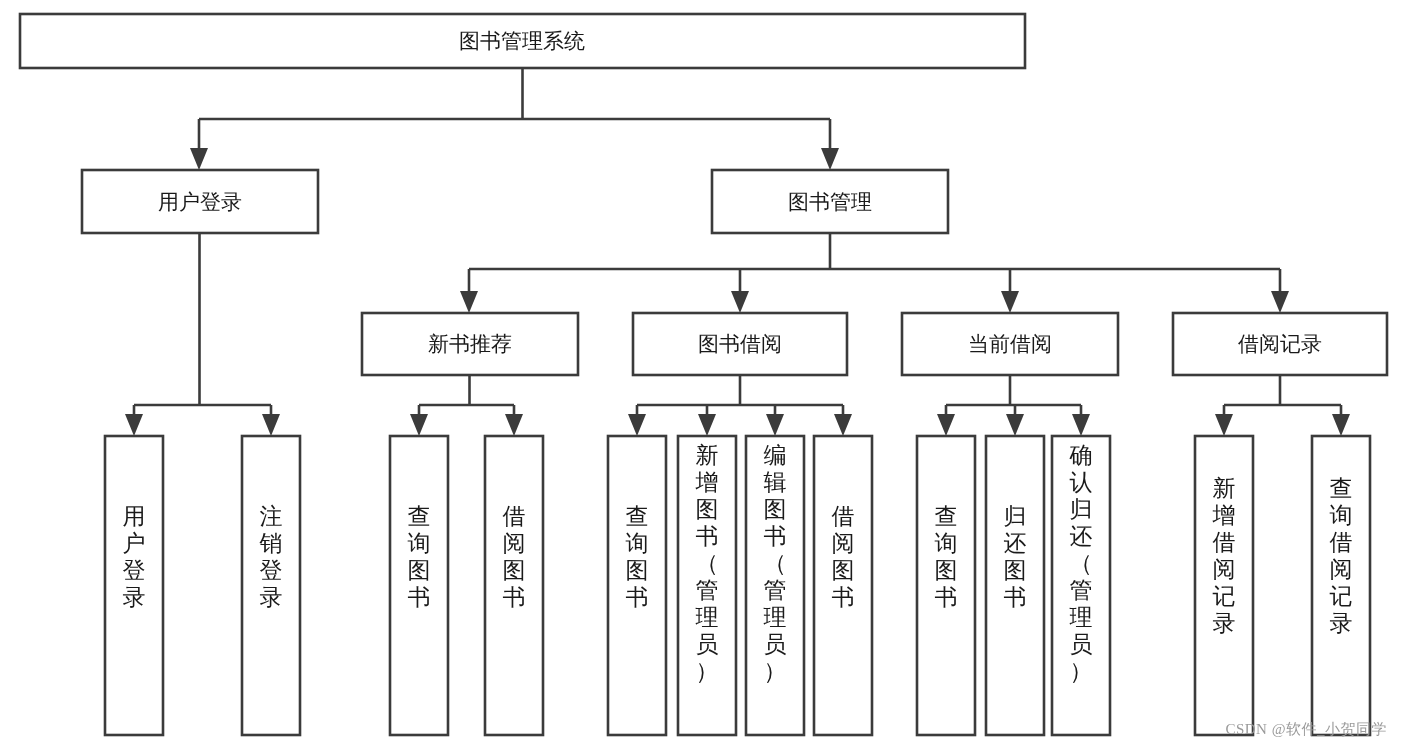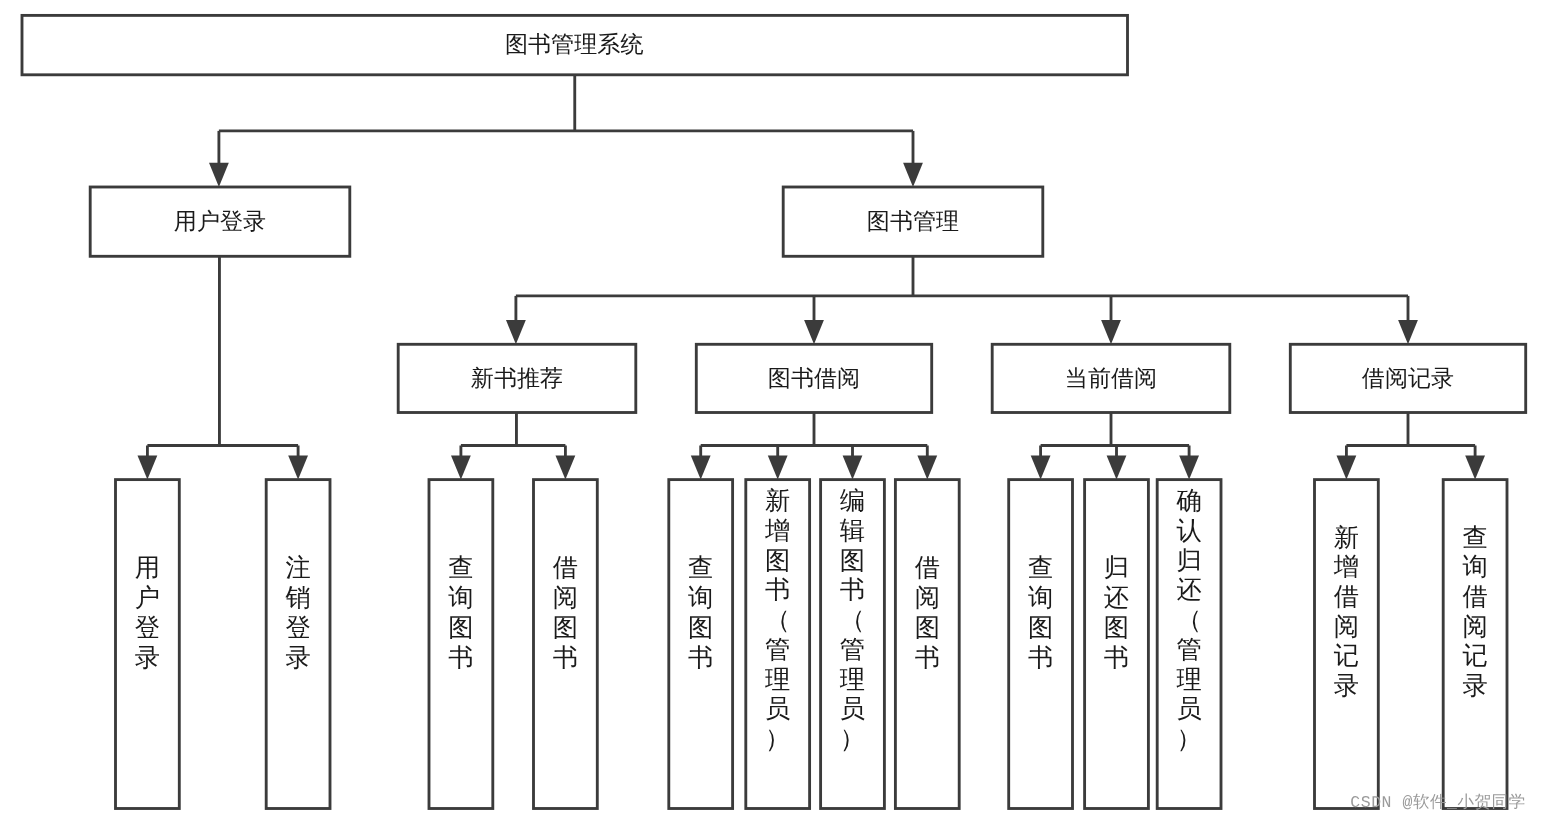--- a/index.html
+++ b/index.html
@@ -54,21 +54,21 @@
     font-family: "Liberation Sans", "DejaVu Sans", sans-serif;
     font-size: 23px;
     text-anchor: middle;
   }
   .watermark {
     position: absolute;
     right: 14px;
     bottom: 8px;
     color: #9a9a9a;
     font-size: 15px;
-    font-family: Liberation Mono, monospace;
+    font-family: Liberation Serif, serif;
     white-space: nowrap;
     letter-spacing: 0.5px;
     pointer-events: none;
   }
 </style>
 </head>
 <body>
 
 <div id="diagram-root">
 

